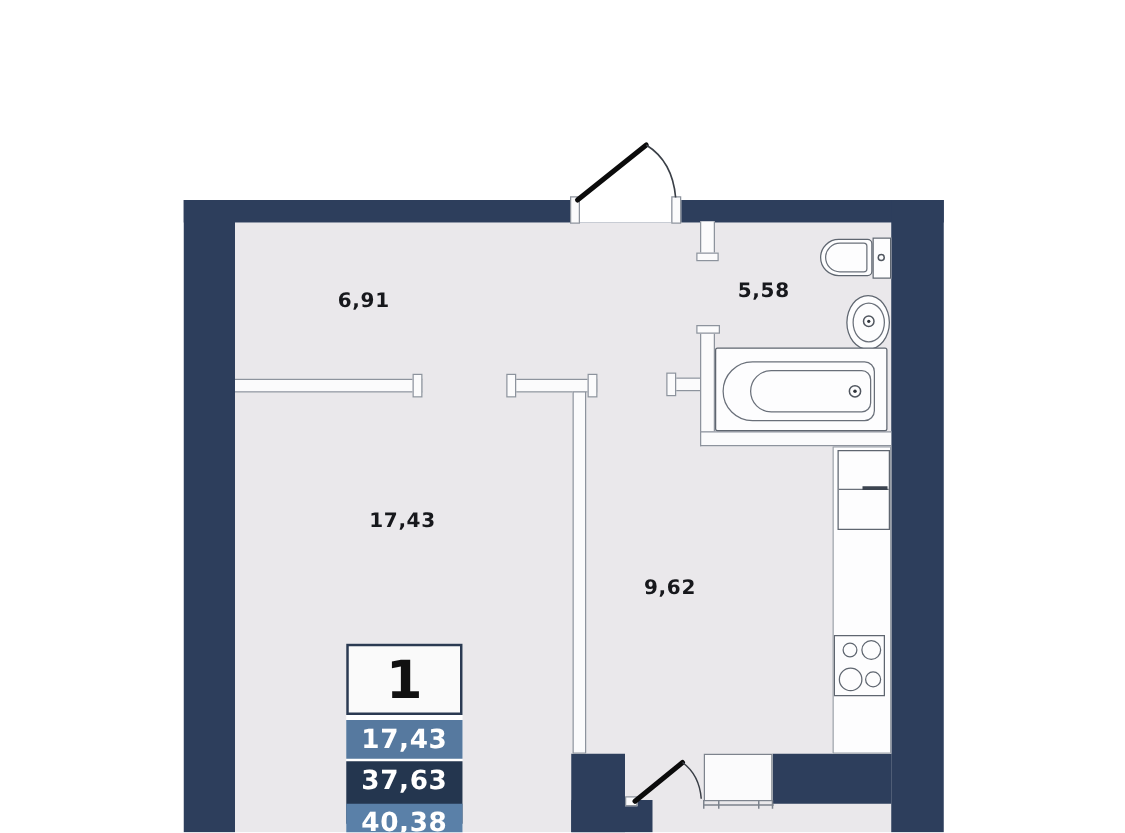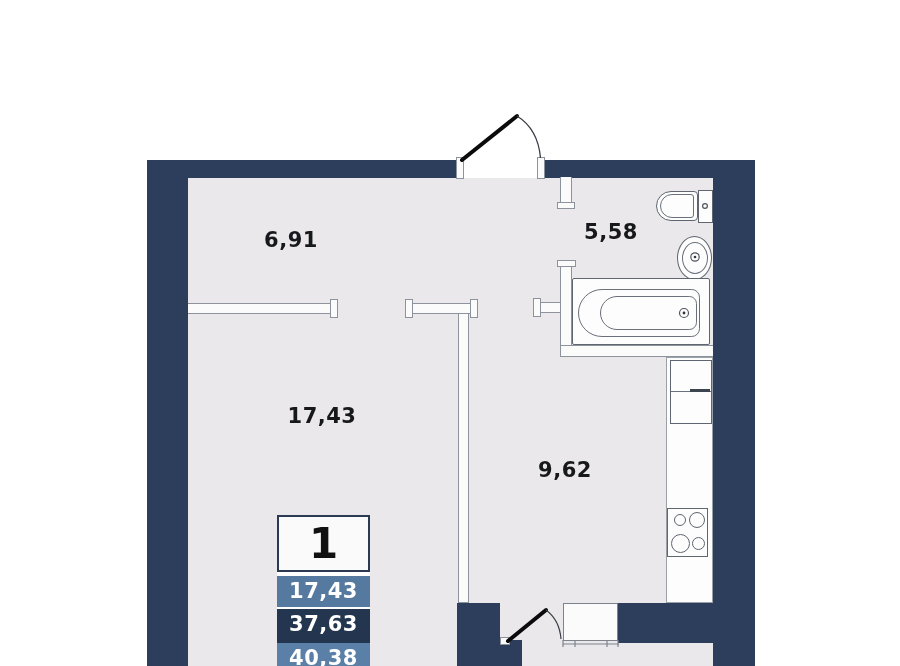--- a/index.html
+++ b/index.html
@@ -7,21 +7,21 @@
     position:relative;width:900px;height:666px;overflow:hidden;
     background:#ffffff;
     font-family:"DejaVu Sans","Liberation Sans",sans-serif;
   }
   .abs{position:absolute;box-sizing:border-box;}
   .floor{background:#eae8eb;}
   .wall{background:#2d3e5c;}
   .part{background:#fbfbfc;border:1px solid #8d939d;}
   .fix{background:#fdfdfe;border:1px solid #5f6670;}
   .room-label{
-    color:#17181c;font-weight:bold;font-size:21px;letter-spacing:0.5px;
+    color:#17181c;font-weight:bold;font-size:16px;letter-spacing:0.5px;
     text-align:center;white-space:nowrap;transform:translate(-50%,-50%);
   }
   .badge-box{
     background:#fafafa;border:2px solid #2b3a52;color:#111;
     font-weight:bold;font-size:42px;text-align:center;line-height:53px;
   }
   .badge-row{
     color:#ffffff;font-weight:bold;font-size:21px;text-align:center;
     line-height:31px;letter-spacing:0.5px;
   }
@@ -116,21 +116,21 @@
     </g>
     <g>
       <circle cx="684" cy="313" r="4.5" fill="#fdfdfe" stroke="#50565f" stroke-width="1.2"></circle>
       <circle cx="684" cy="313" r="1.4" fill="#30353c"></circle>
     </g>
   </svg>
 
   <div class="abs room-label" style="left:291px;top:240px;">6,91</div>
   <div class="abs room-label" style="left:611px;top:232px;">5,58</div>
   <div class="abs room-label" style="left:322px;top:416px;">17,43</div>
-  <div class="abs room-label" style="left:565px;top:470px;">9,62</div>
+  <div class="abs room-label" style="left:536px;top:470px;">9,62</div>
 
   <div class="abs" style="left:277px;top:515px;width:93px;height:160px;background:#ffffff;">
     <div class="abs badge-box" style="left:0;top:0;width:93px;height:57px;">1</div>
     <div class="abs badge-row" style="left:0;top:61px;width:93px;height:31px;background:#56799f;">17,43</div>
     <div class="abs badge-row" style="left:0;top:94px;width:93px;height:50px;background:#24364f;">37,63</div>
     <div class="abs badge-row" style="left:0;top:128px;width:93px;height:32px;background:#5a80a8;">40,38</div>
   </div>
 
 </div>
 

